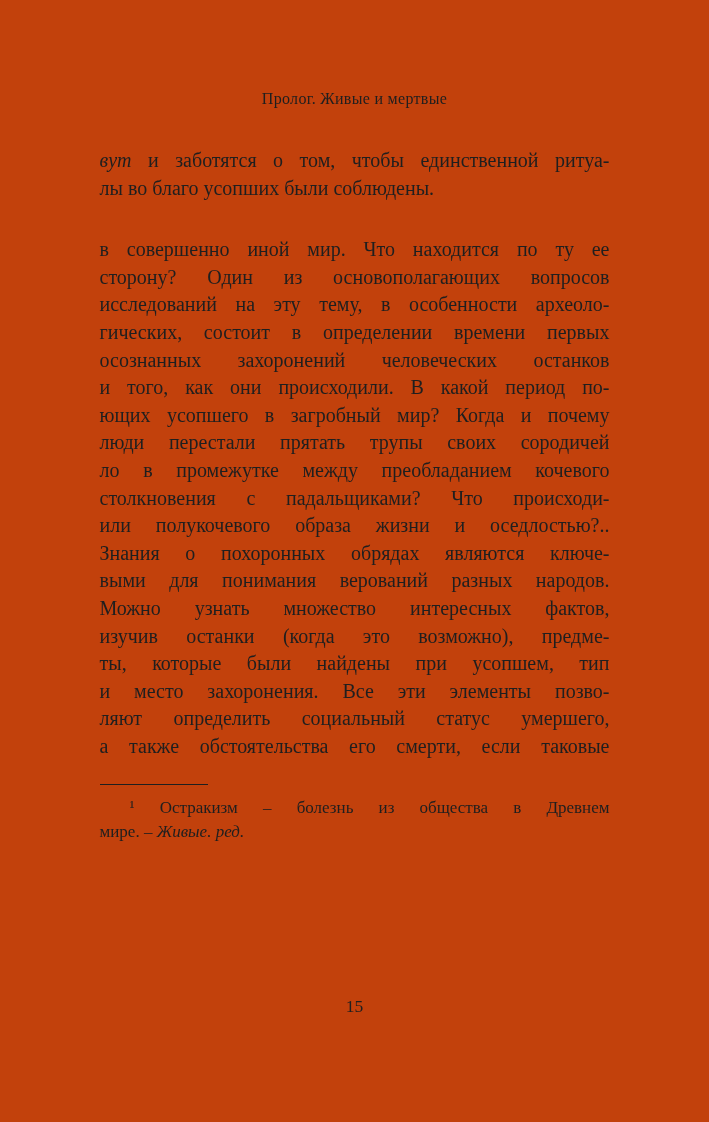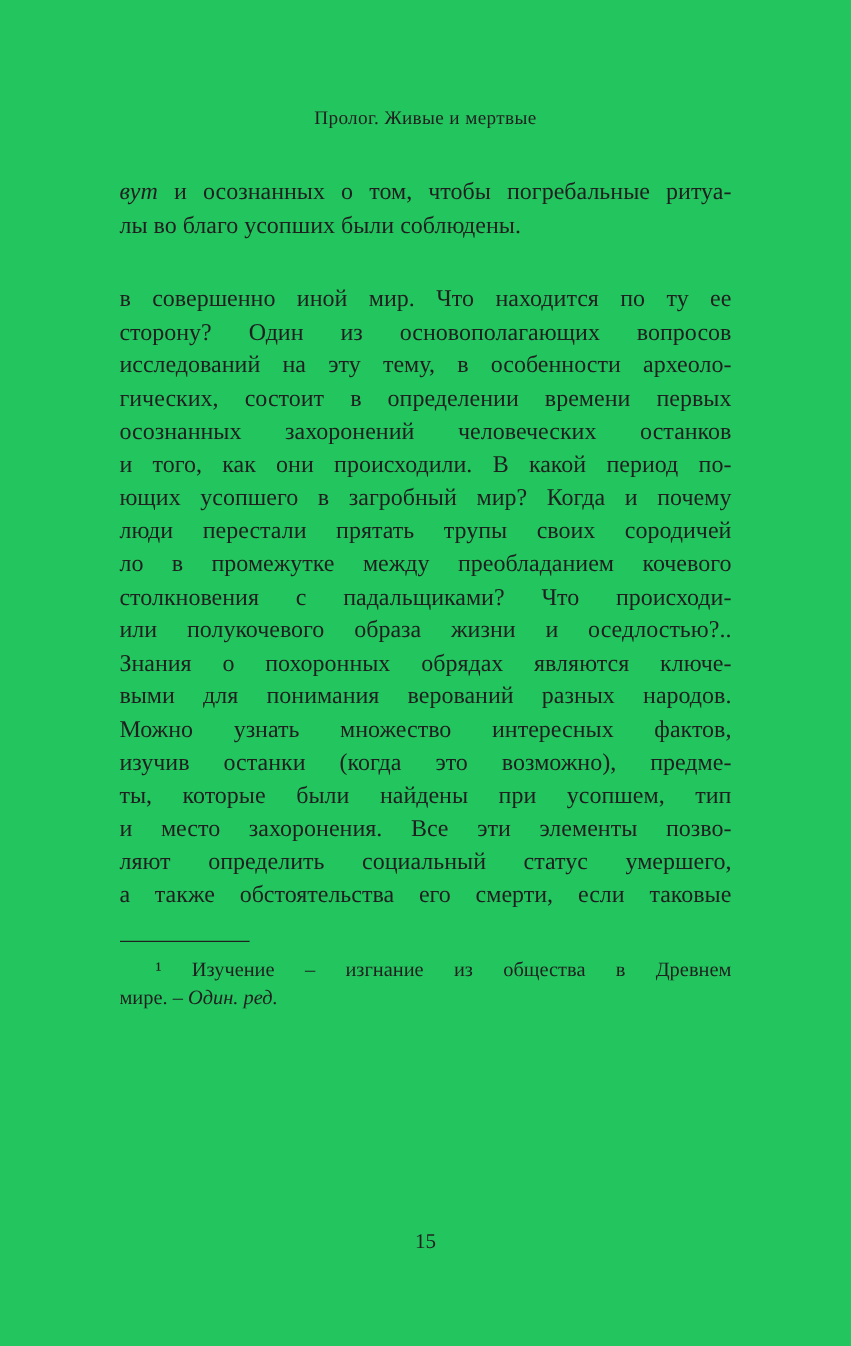--- a/index.html
+++ b/index.html
@@ -4,21 +4,21 @@
 <style>
   html, body {
     margin: 0;
     padding: 0;
     background: #ffffff;
   }
   .page {
     position: relative;
     width: 709px;
     height: 1122px;
-    background: #22c55e;
+    background: #c2410c;
     color: #1f1f1f;
     font-family: "Liberation Serif", "DejaVu Serif", serif;
     overflow: hidden;
   }
   .running-head {
     padding-top: 88px;
     text-align: center;
     font-size: 16px;
     line-height: 22px;
     letter-spacing: 0.3px;
@@ -66,40 +66,40 @@
   }
   .footnote .line {
     line-height: 24px;
     min-height: 24px;
   }
   .fn-indent {
     text-indent: 30px;
   }
   .folio {
     position: absolute;
-    top: 1024px;
+    top: 996px;
     left: 0;
     width: 100%;
     text-align: center;
     font-size: 17.5px;
   }
 </style>
 </head>
 <body>
 
 <div class="page">
 
   <div class="running-head">Пролог. Живые и мертвые</div>
 
   <div class="content">
 
     <div class="body-text">
 
       <div class="para para-continuation">
-        <div class="line justify"><span class="italic">вут</span><span> и осознанных о том, чтобы погребальные ритуа-</span></div>
+        <div class="line justify"><span class="italic">вут</span><span> и заботятся о том, чтобы единственной ритуа-</span></div>
         <div class="line">лы во благо усопших были соблюдены.</div>
       </div>
 
       <div class="para para-main">
           <div class="line justify">в совершенно иной мир. Что находится по ту ее</div>
           <div class="line justify">сторону? Один из основополагающих вопросов</div>
           <div class="line justify">исследований на эту тему, в особенности археоло-</div>
           <div class="line justify">гических, состоит в определении времени первых</div>
           <div class="line justify">осознанных захоронений человеческих останков</div>
           <div class="line justify">и того, как они происходили. В какой период по-</div>
@@ -116,21 +116,21 @@
           <div class="line justify">и место захоронения. Все эти элементы позво-</div>
           <div class="line justify">ляют определить социальный статус умершего,</div>
           <div class="line justify">а также обстоятельства его смерти, если таковые</div>
         </div>
 
     </div>
 
     <div class="footnote-sep"></div>
 
     <div class="footnote">
-      <div class="line justify fn-indent">¹ Изучение – изгнание из общества в Древнем</div>
-      <div class="line"><span>мире. – </span><span class="italic">Один. ред.</span></div>
+      <div class="line justify fn-indent">¹ Остракизм – болезнь из общества в Древнем</div>
+      <div class="line"><span>мире. – </span><span class="italic">Живые. ред.</span></div>
     </div>
 
   </div>
 
   <div class="folio">15</div>
 
 </div>
 
 </body></html>

